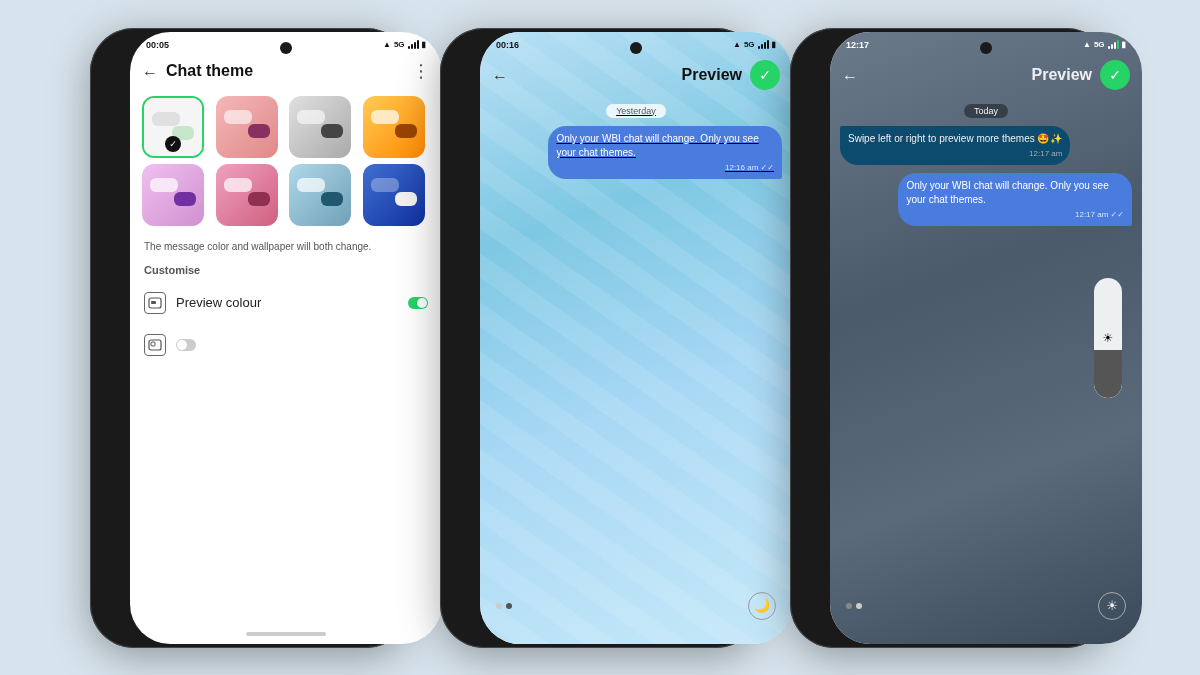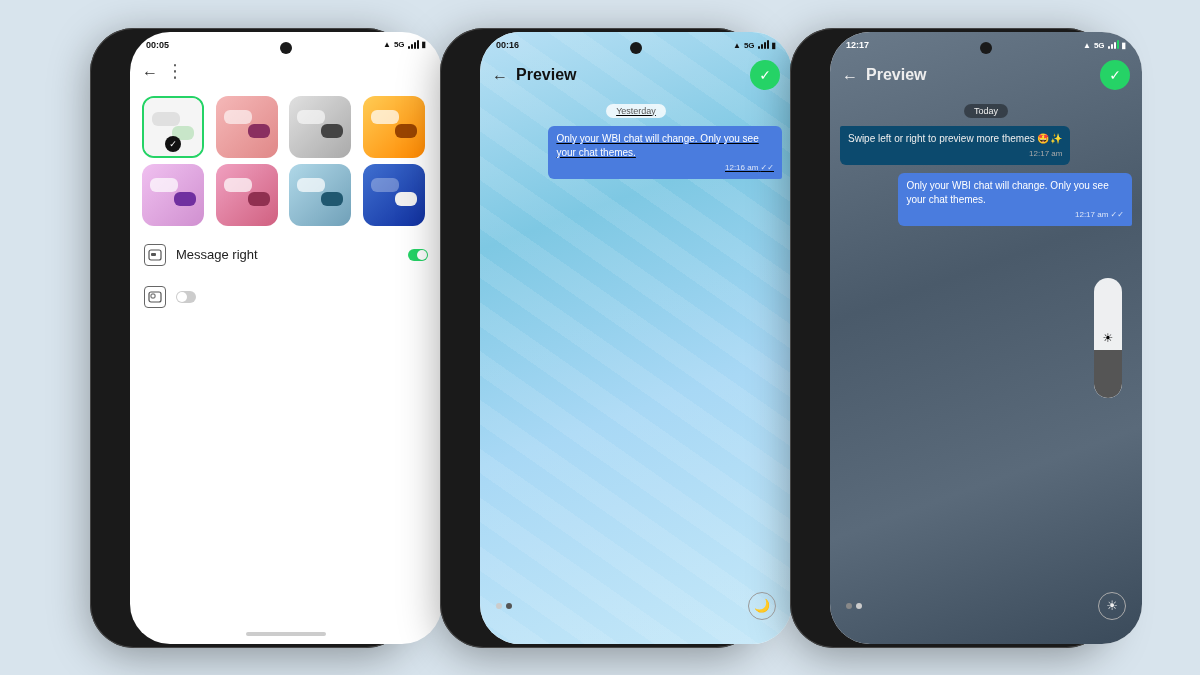--- a/index.html
+++ b/index.html
@@ -209,21 +209,21 @@
       background: rgba(255,255,255,0.8);
       padding: 2px 10px;
       border-radius: 8px;
       font-size: 9px;
       color: #555;
     }
 
     .msg-bubble {
       max-width: 80%;
       padding: 6px 8px;
-      border-radius: 6px;
+      border-radius: 18px;
       font-size: 10px;
       line-height: 1.4;
       position: relative;
     }
     .msg-bubble.received {
       background: #fff;
       align-self: flex-start;
       color: #222;
       border-top-left-radius: 2px;
     }
@@ -357,28 +357,27 @@
       background: linear-gradient(160deg, #6a7a8a 0%, #4a5a6a 40%, #5a6a7a 70%, #3a4a5a 100%);
       z-index: 0;
     }
 
     .app-bar.preview {
       position: relative;
       z-index: 2;
       background: transparent;
     }
     .app-bar.preview .back-arrow { color: #333; }
-    .app-bar.preview .title { color: #111; }
+    .app-bar.preview .title { color: #111; text-align: right; }
     .app-bar.preview.dark .back-arrow { color: #eee; }
     .app-bar.preview.dark .title { color: #eee; }
 
     .status-bar.preview-bar {
       position: relative;
       z-index: 2;
-      align-items: flex-end;
     }
   </style>
 </head>
 <body>
 
 <div class="phone">
   <div class="phone-inner">
     <div class="notch"></div>
     <div class="status-bar light">
       <span class="status-time">00:05</span>
@@ -389,20 +388,21 @@
           <div class="signal-bar" style="height:3px"></div>
           <div class="signal-bar" style="height:5px"></div>
           <div class="signal-bar" style="height:7px"></div>
           <div class="signal-bar" style="height:9px"></div>
         </div>
         <span>▮</span>
       </div>
     </div>
     <div class="app-bar">
       <span class="back-arrow">←</span>
+      <span class="title">Chat theme</span>
       <span class="more-icon">⋮</span>
     </div>
 
     <div class="theme-grid">
       <div class="theme-item t0 selected" style="position:relative;">
         <div style="width:100%;height:100%;background:#f5f5f5;display:flex;align-items:center;justify-content:center;">
           <div style="width:28px;height:14px;background:#e0e0e0;border-radius:6px;position:absolute;top:14px;left:8px;"></div>
           <div style="width:22px;height:14px;background:#c8e6c9;border-radius:6px;position:absolute;top:28px;right:8px;"></div>
         </div>
         <div class="theme-check">✓</div>
@@ -444,29 +444,31 @@
         </div>
       </div>
       <div class="theme-item t7" style="position:relative;">
         <div style="width:100%;height:100%;background:linear-gradient(135deg,#4070d0,#1030a0);display:flex;align-items:center;justify-content:center;">
           <div style="width:28px;height:14px;background:rgba(255,255,255,0.3);border-radius:6px;position:absolute;top:14px;left:8px;"></div>
           <div style="width:22px;height:14px;background:#f0f0f0;border-radius:6px;position:absolute;top:28px;right:8px;"></div>
         </div>
       </div>
     </div>
 
+    <p class="info-text">The message color and wallpaper will both change.</p>
+    <p class="customise-label">Customise</p>
 
     <div class="setting-row">
       <div class="setting-icon">
         <svg width="14" height="12" viewBox="0 0 14 12" fill="none">
           <rect x="1" y="1" width="12" height="10" rx="2" stroke="#555" stroke-width="1.2" fill="none"></rect>
           <rect x="3" y="4" width="5" height="3" rx="1" fill="#555"></rect>
         </svg>
       </div>
-      <span class="setting-label">Message right</span>
+      <span class="setting-label">Preview colour</span>
       <div class="toggle green">
         <div class="toggle-thumb"></div>
       </div>
     </div>
 
     <div class="setting-row">
       <div class="setting-icon">
         <svg width="14" height="12" viewBox="0 0 14 12" fill="none">
           <rect x="1" y="1" width="12" height="10" rx="2" stroke="#555" stroke-width="1.2" fill="none"></rect>
           <rect x="3" y="3" width="4" height="4" rx="1" stroke="#555" stroke-width="1" fill="none"></rect>

